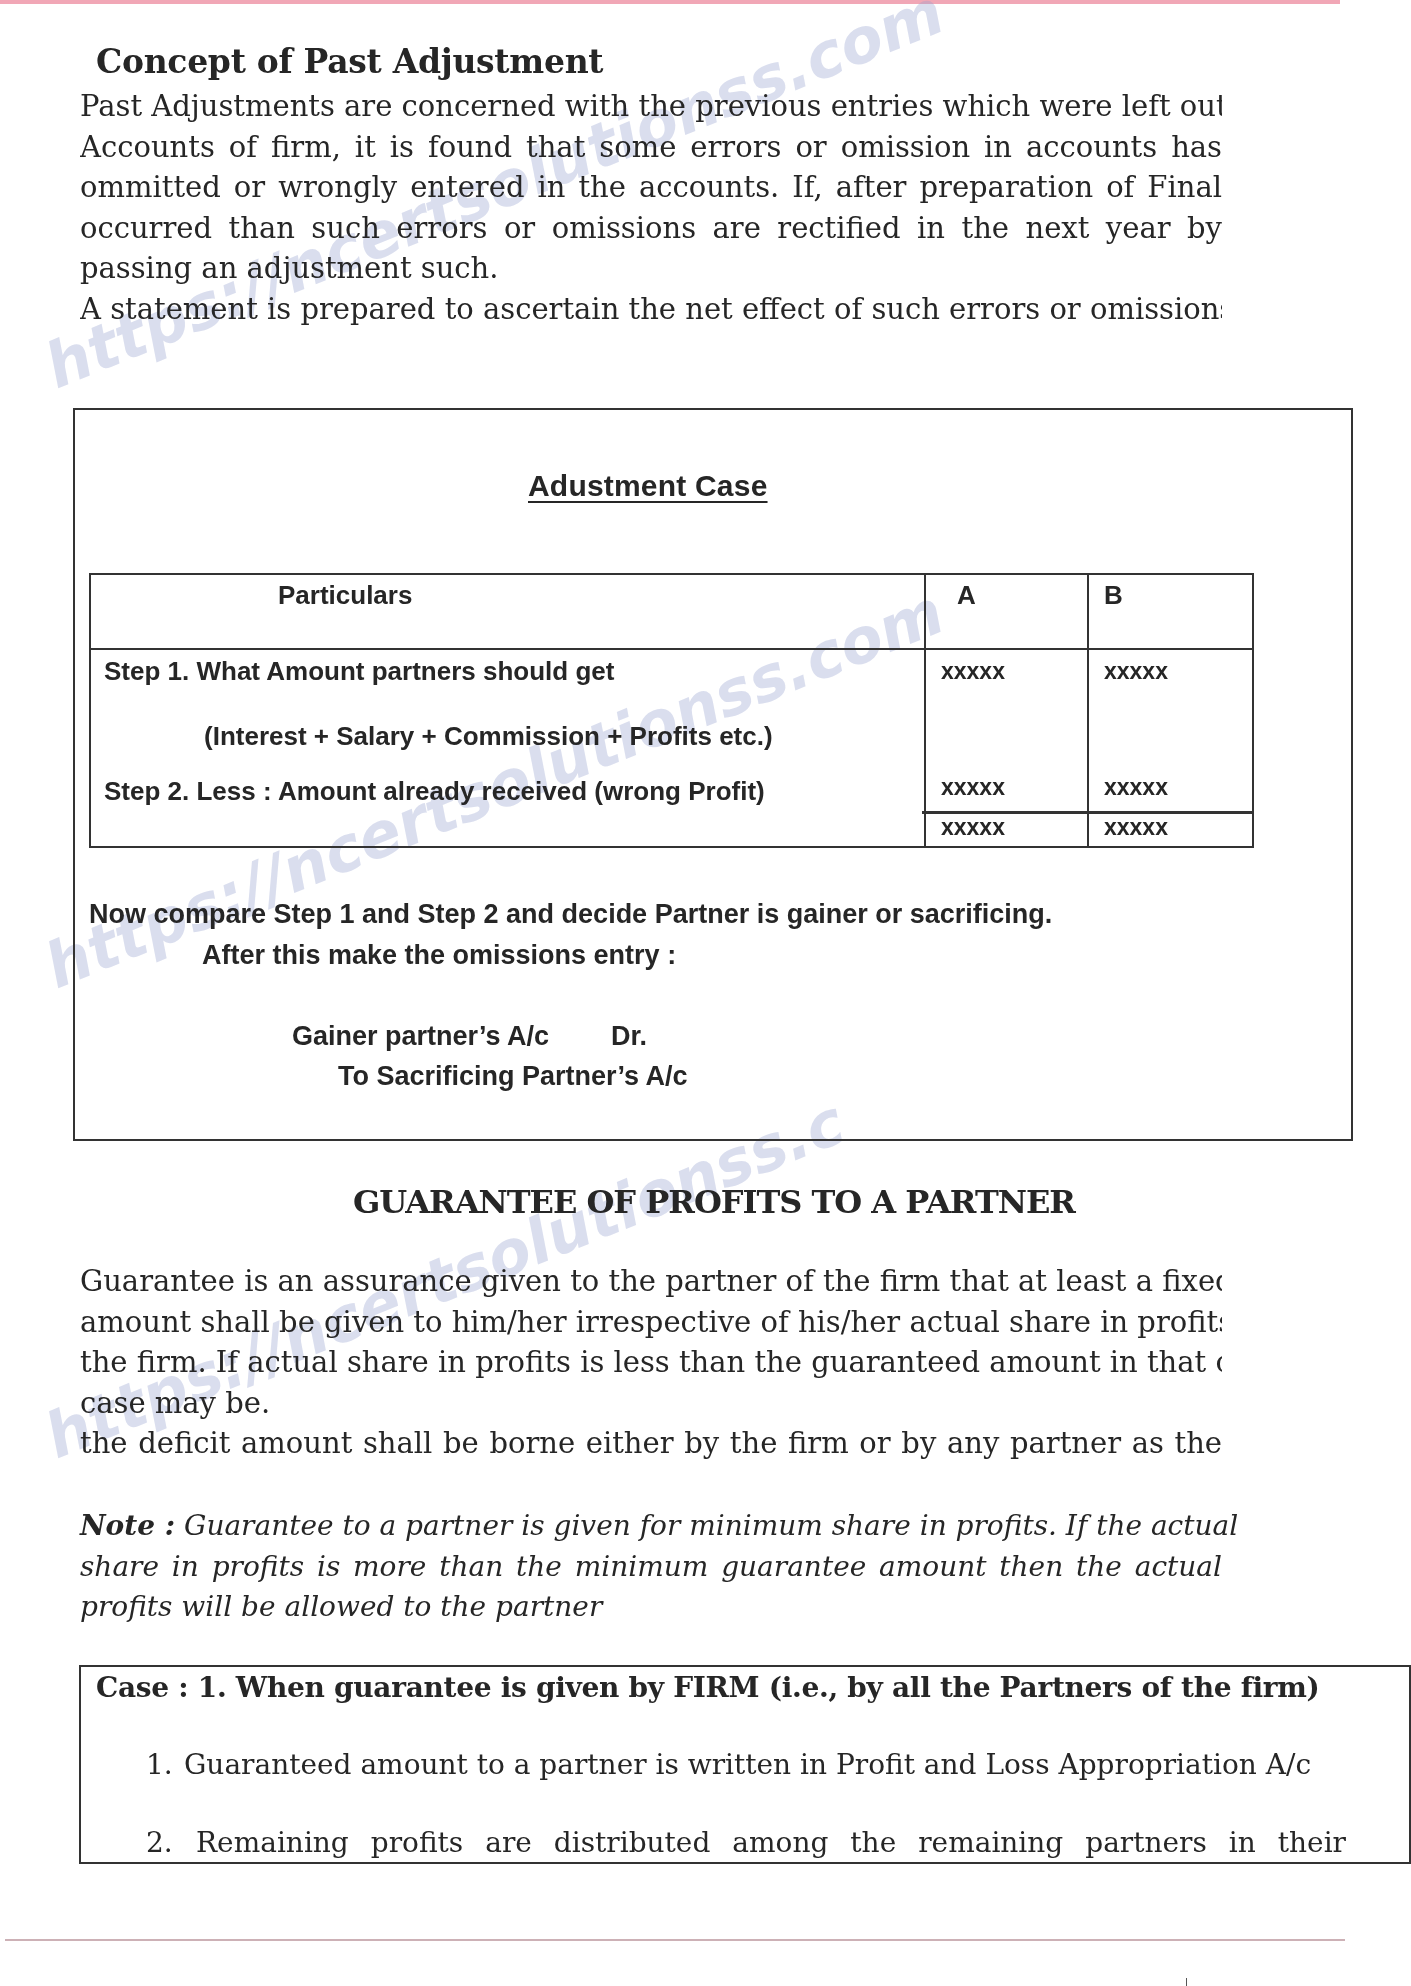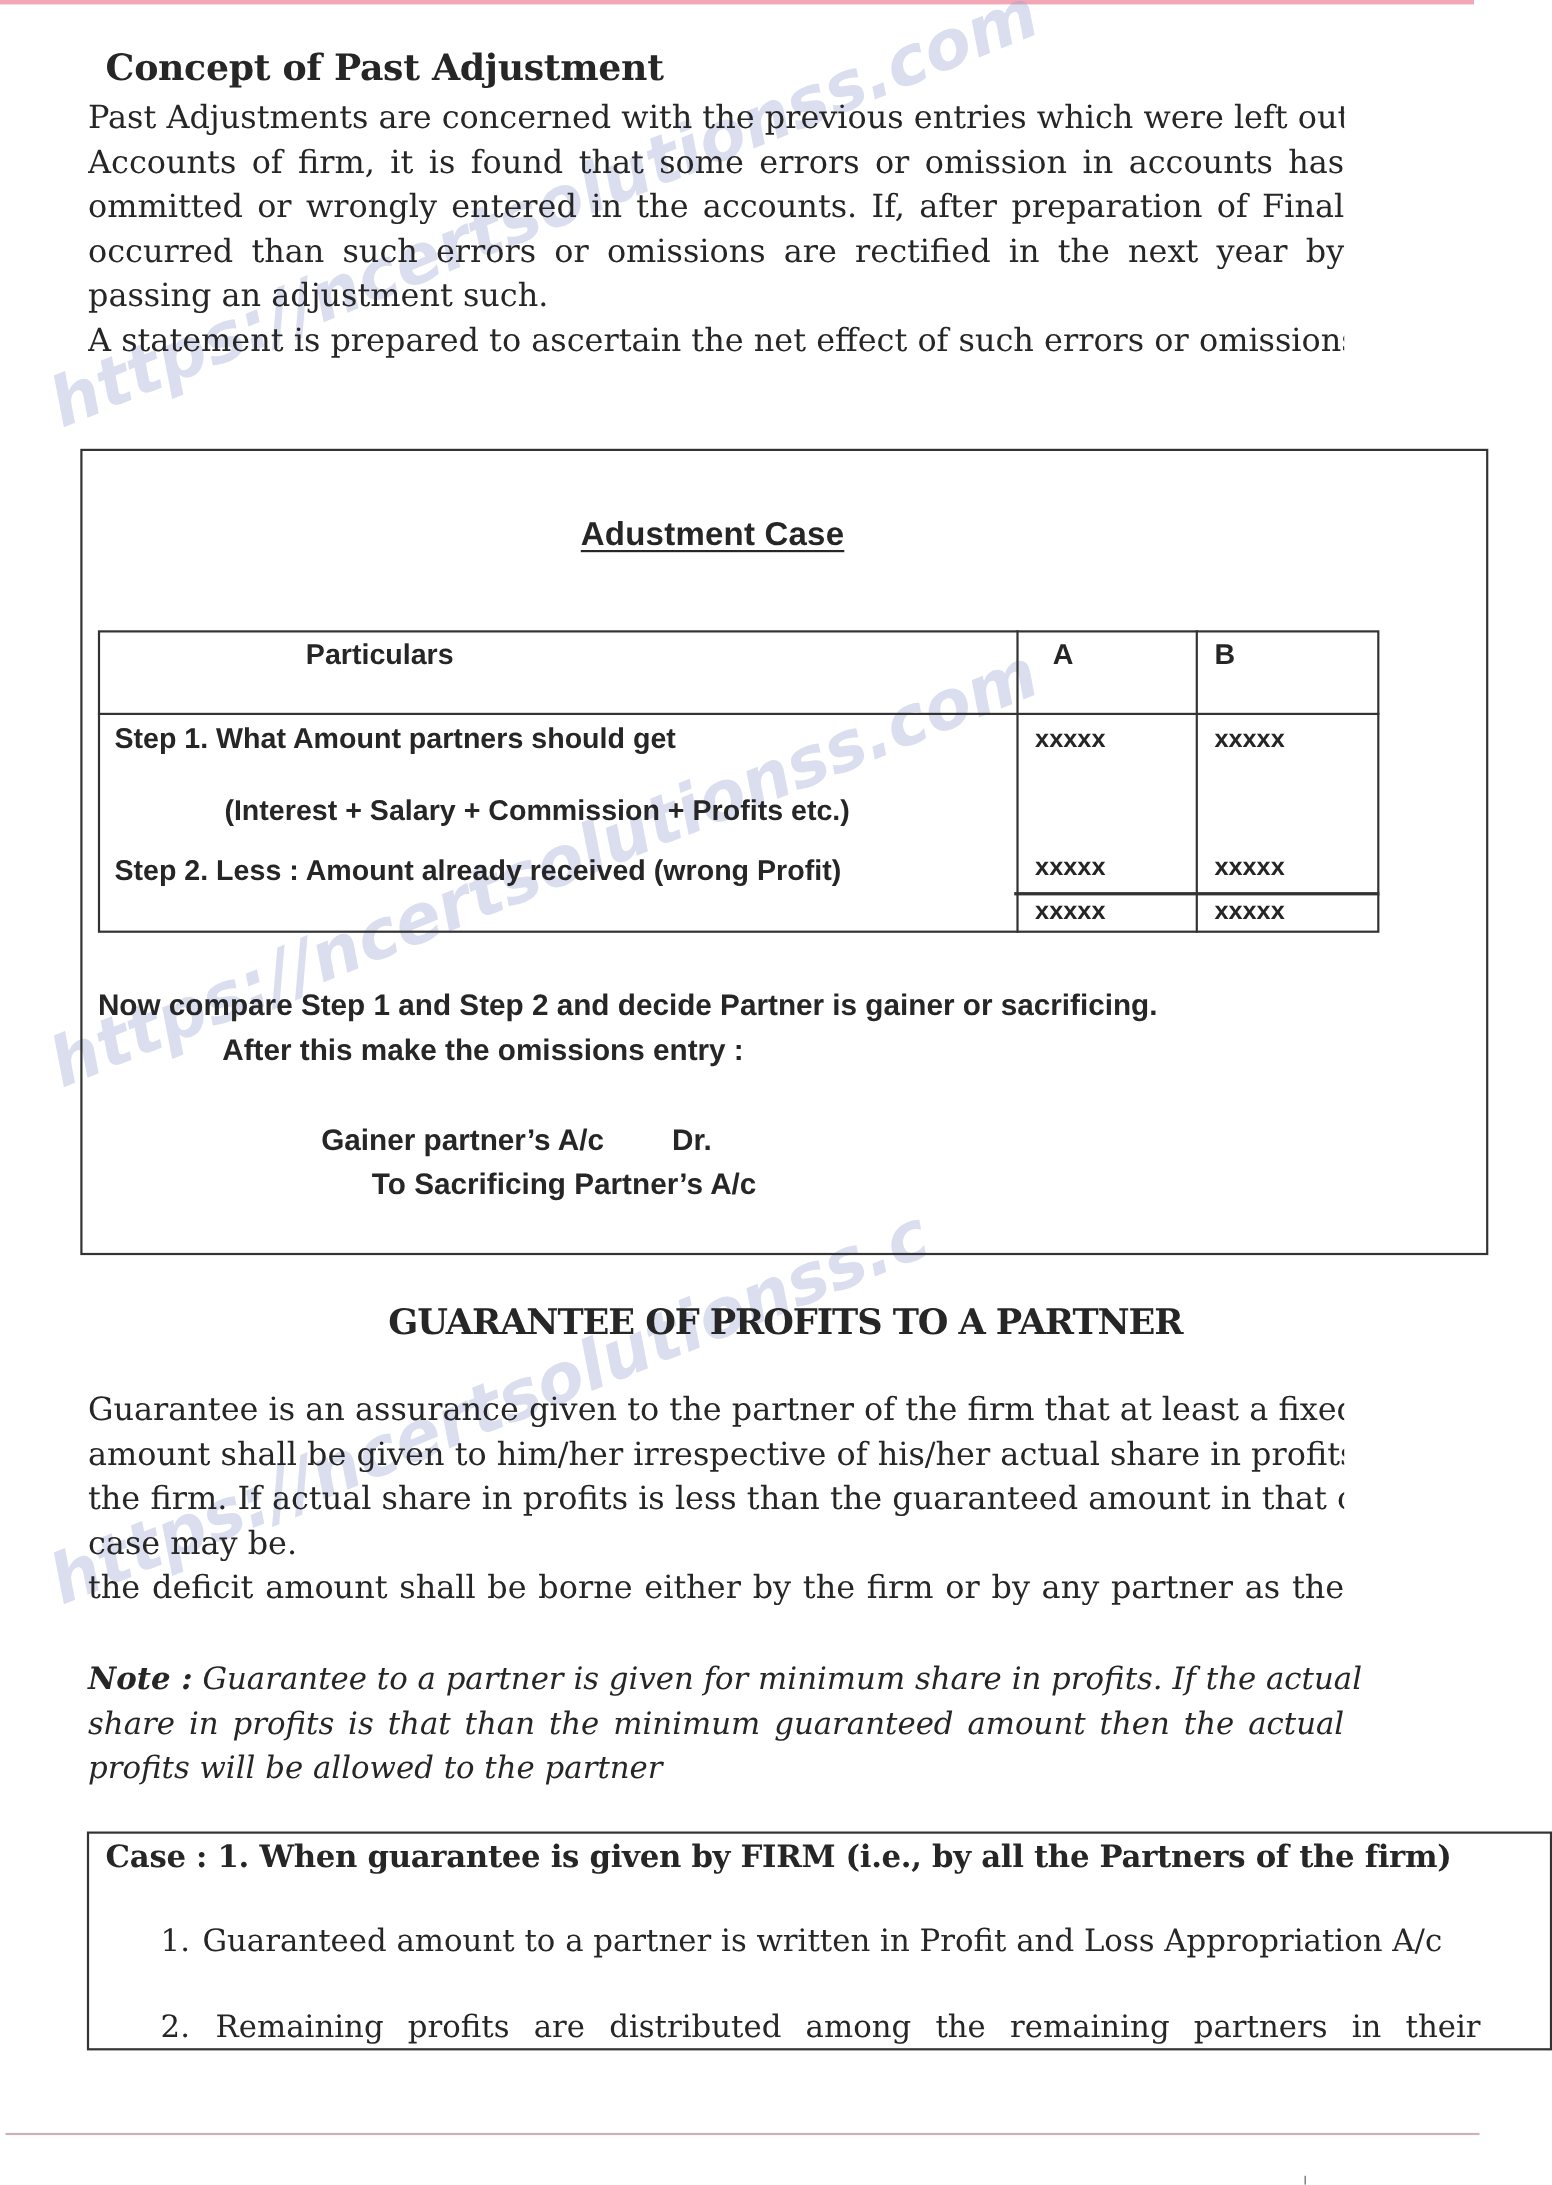--- a/index.html
+++ b/index.html
@@ -97,21 +97,21 @@
 <div class="para serif" style="top:1261px;">
   <span class="line">Guarantee is an assurance given to the partner of the firm that at least a fixed</span>
   <span class="line">amount shall be given to him/her irrespective of his/her actual share in profits of</span>
   <span class="line">the firm. If actual share in profits is less than the guaranteed amount in that case</span>
   <span class="line last">case may be.</span>
   <span class="line">the deficit amount shall be borne either by the firm or by any partner as the</span>
 </div>
 
 <div class="note serif" style="top:1506px;">
   <span class="line"><b>Note :</b> <span>Guarantee to a partner is given for minimum share in profits. If the actual</span></span>
-  <span class="line">share in profits is that than the minimum guaranteed amount then the actual</span>
+  <span class="line">share in profits is more than the minimum guarantee amount then the actual</span>
   <span class="line last">profits will be allowed to the partner</span>
 </div>
 
 <div class="box" style="left:79px; top:1665px; width:1332px; height:199px;"></div>
 <div class="abs serif case-title">Case : 1. When guarantee is given by FIRM (i.e., by all the Partners of the firm)</div>
 
 <div class="abs serif case-item-num" style="left:146px; top:1748px;">1.</div>
 <div class="abs serif case-item-text" style="left:184px; top:1748px;">Guaranteed amount to a partner is written in Profit and Loss Appropriation A/c</div>
 
 <div class="abs serif case-item-num" style="left:146px; top:1826px;">2.</div>

